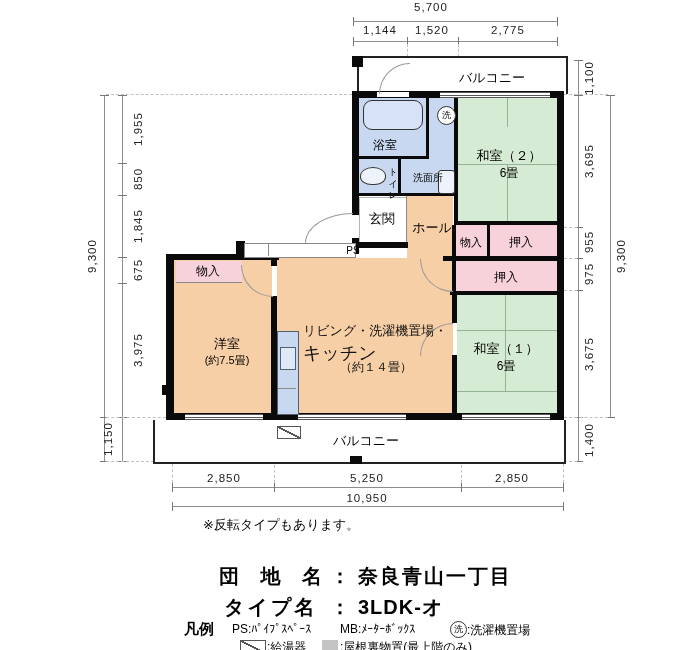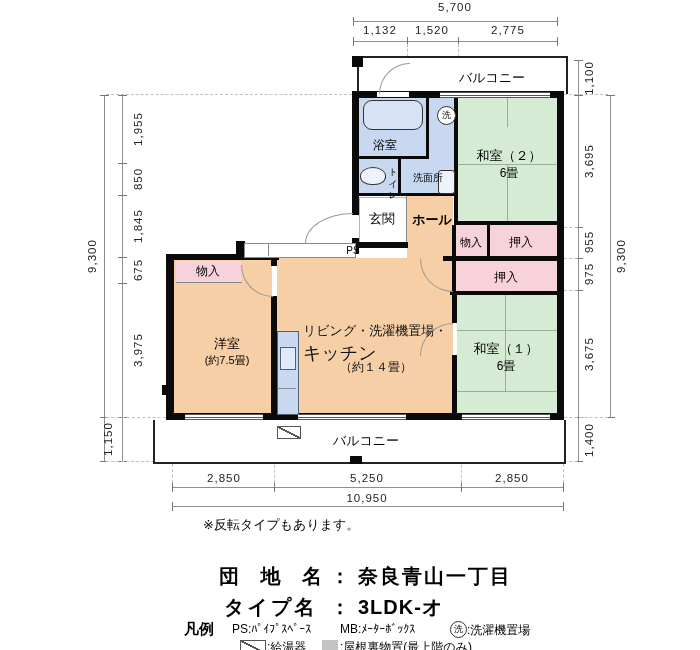--- a/index.html
+++ b/index.html
@@ -30,25 +30,25 @@
   .diag{background:linear-gradient(to top right,transparent 46%,#555 46% 54%,transparent 54%),#fff;border:1px solid #555;}
   .note{position:absolute;font-size:13px;color:#000;white-space:nowrap;}
   .title-txt{position:absolute;font-size:20px;font-weight:bold;color:#000;white-space:nowrap;letter-spacing:2px;}
   .legend-txt{position:absolute;font-size:12px;color:#000;white-space:nowrap;}
 </style>
 </head>
 <body>
 
 <div class="canvas">
 
-  <div class="hlab" style="left:455px;top:1px;">5,700</div>
+  <div class="hlab" style="left:431px;top:1px;">5,700</div>
   <div class="dimline-h" style="left:353px;top:21px;width:204px;"></div>
   <div class="tick-v" style="left:353px;top:17px;"></div>
   <div class="tick-v" style="left:557px;top:17px;"></div>
-  <div class="hlab" style="left:380px;top:24px;">1,132</div>
+  <div class="hlab" style="left:380px;top:24px;">1,144</div>
   <div class="hlab" style="left:432px;top:24px;">1,520</div>
   <div class="hlab" style="left:508px;top:24px;">2,775</div>
   <div class="dimline-h" style="left:353px;top:41px;width:204px;"></div>
   <div class="tick-v" style="left:353px;top:37px;"></div>
   <div class="tick-v" style="left:407px;top:37px;"></div>
   <div class="tick-v" style="left:458px;top:37px;"></div>
   <div class="tick-v" style="left:557px;top:37px;"></div>
   <div class="ext-v" style="left:407px;top:44px;height:46px;"></div>
   <div class="ext-v" style="left:458px;top:44px;height:46px;"></div>
 
@@ -187,21 +187,21 @@
   <div class="abs" style="left:360px;top:167px;width:24px;height:16px;border:1.3px solid #333;border-radius:50% 50% 45% 45%;background:#eef3fb;"></div>
   <div class="abs" style="left:438px;top:170px;width:15px;height:22px;border:1.2px solid #333;border-radius:3px;background:#eef3fb;"></div>
   <div class="abs" style="left:277px;top:331px;width:20px;height:82px;background:#c8d8f0;border:1px solid #55606e;"></div>
   <div class="abs" style="left:280px;top:347px;width:14px;height:21px;background:#dfe9f8;border:1px solid #55606e;"></div>
   <div class="thin" style="left:278px;top:388px;width:18px;height:1px;"></div>
 
   <div class="rlab small" style="left:385px;top:145px;font-size:12px;">浴室</div>
   <div class="rlab tiny" style="left:428px;top:178px;">洗面所</div>
   <div class="vtext" style="left:386px;top:162px;">トイレ</div>
   <div class="rlab" style="left:382px;top:219px;">玄関</div>
-  <div class="rlab" style="left:432px;top:220px;font-weight:bold;">ホール</div>
+  <div class="rlab" style="left:432px;top:228px;">ホール</div>
   <div class="rlab" style="left:509px;top:156px;">和室（２）</div>
   <div class="rlab small" style="left:509px;top:173px;font-size:12px;">6畳</div>
   <div class="rlab small" style="left:471px;top:242px;">物入</div>
   <div class="rlab small" style="left:521px;top:242px;font-size:12px;">押入</div>
   <div class="rlab small" style="left:506px;top:277px;font-size:12px;">押入</div>
   <div class="rlab small" style="left:208px;top:271px;font-size:12px;">物入</div>
   <div class="rlab" style="left:227px;top:344px;">洋室</div>
   <div class="rlab small" style="left:227px;top:360px;">(約7.5畳)</div>
   <div class="abs" style="left:303px;top:322px;font-size:13px;white-space:nowrap;">リビング・洗濯機置場・</div>
   <div class="abs" style="left:303px;top:341px;font-size:18px;white-space:nowrap;">キッチン</div>

